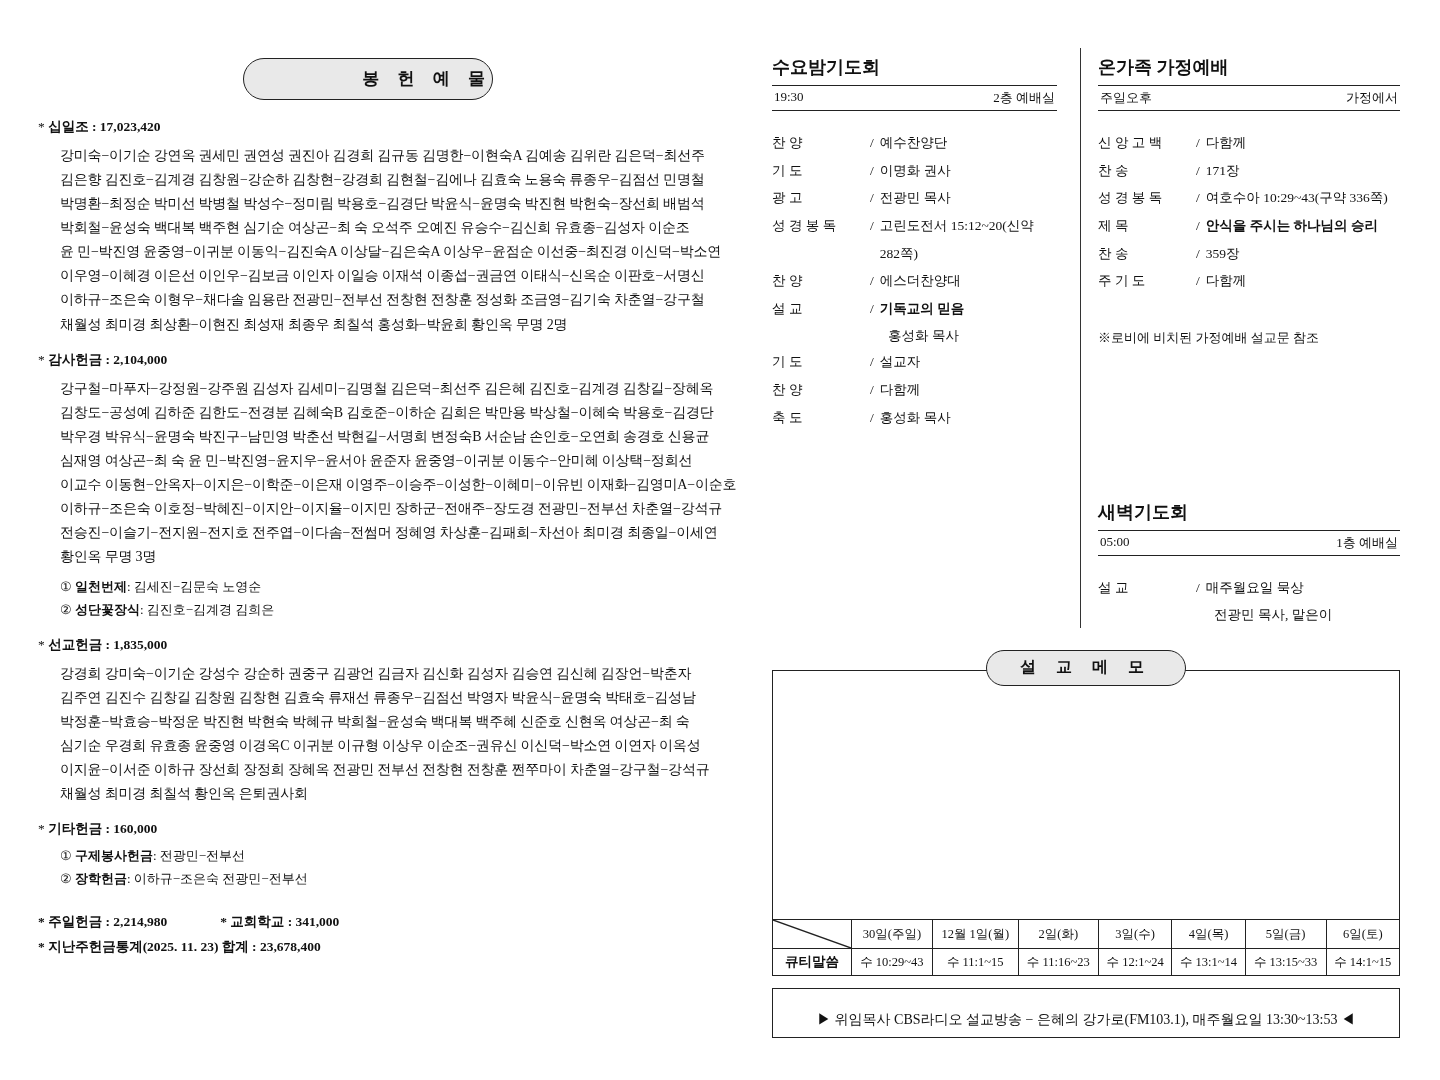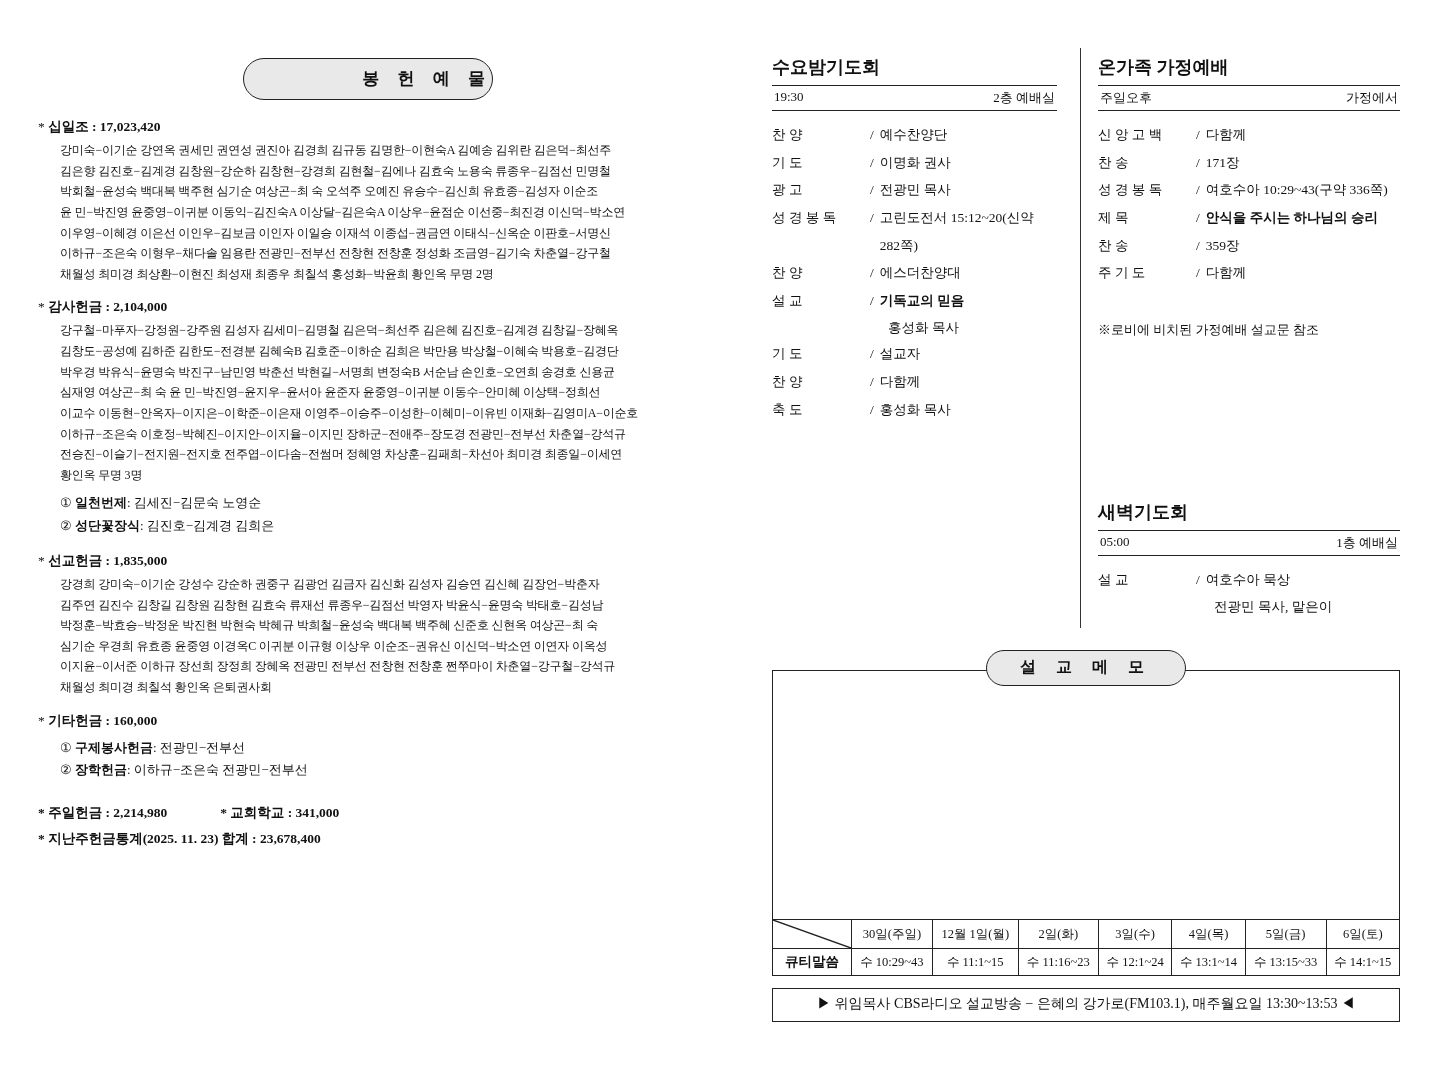--- a/index.html
+++ b/index.html
@@ -26,24 +26,25 @@
     font-size:17px; font-weight:bold; letter-spacing:7px;
     padding:8px 0 9px 0;
     font-family:"Liberation Serif", serif;
   }
   .sec { margin-bottom:14px; }
   .sec-head {
     font-size:13.5px; font-weight:bold; margin-bottom:4px;
   }
   .sec-head .star { font-weight:normal; }
   .names {
-    font-size:12px; line-height:1.72;
+    font-size:14px; line-height:1.72;
     padding-left:22px;
     letter-spacing:-0.2px;
     word-break:keep-all;
+    margin-top:8px;
   }
   .names .line { white-space:nowrap; }
   .sub-list { padding-left:22px; margin-top:7px; }
   .sub-line { font-size:13px; line-height:1.75; }
   .sub-line b { font-weight:bold; }
   .totals { margin-top:18px; }
   .totals .row { font-size:13.5px; font-weight:bold; line-height:1.9; }
   .totals .row .sp { display:inline-block; width:46px; }
 
   
@@ -61,21 +62,21 @@
   .svc-title {
     font-size:18px; font-weight:bold; margin-bottom:6px;
     font-family:"Liberation Serif", serif;
   }
   .svc-meta {
     display:flex; justify-content:space-between;
     font-size:13px;
     border-top:1.6px solid #222;
     border-bottom:1px solid #222;
     padding:3px 2px 3px 2px;
-    margin-bottom:10px;
+    margin-bottom:18px;
   }
   .svc-rows { font-size:13.5px; }
   .svc-row {
     display:flex; align-items:flex-start; line-height:2.05;
   }
   .svc-row .lbl {
     width:98px; flex:0 0 98px;
     display:flex; justify-content:space-between;
     letter-spacing:0px;
   }
@@ -120,40 +121,41 @@
     padding:4px 2px; font-weight:normal;
   }
   .qt-table .corner {
     width:78px; height:28px; padding:0; position:relative;
   }
   .qt-table .corner svg { display:block; }
   .qt-table .rowlabel { font-weight:bold; font-size:13.5px; width:78px;border-radius:9px; }
 
   .radio-bar {
     border:1.5px solid #222; margin-top:12px;
-    text-align:center; font-size:14px; padding:6px 0 8px 0;
+    text-align:center; font-size:14px; padding:22px 0 8px 0;
     font-family:"Liberation Serif", serif;
   }
 </style>
 </head>
 <body>
 
 <div class="page">
 
   <div class="left-col">
     <div class="pill-title">봉 헌 예 물</div>
 
     <div class="sec">
       <div class="sec-head">
         <span class="star">*</span>
         <span>십일조 : 17,023,420</span>
       </div>
       <div class="names">
         <div class="line">강미숙−이기순 강연옥 권세민 권연성 권진아 김경희 김규동 김명한−이현숙A 김예송 김위란 김은덕−최선주</div>
         <div class="line">김은향 김진호−김계경 김창원−강순하 김창현−강경희 김현철−김에나 김효숙 노용숙 류종우−김점선 민명철</div>
+        <div class="line">박명환−최정순 박미선 박병철 박성수−정미림 박용호−김경단 박윤식−윤명숙 박진현 박헌숙−장선희 배범석</div>
         <div class="line">박회철−윤성숙 백대복 백주현 심기순 여상곤−최 숙 오석주 오예진 유승수−김신희 유효종−김성자 이순조</div>
         <div class="line">윤 민−박진영 윤중영−이귀분 이동익−김진숙A 이상달−김은숙A 이상우−윤점순 이선중−최진경 이신덕−박소연</div>
         <div class="line">이우영−이혜경 이은선 이인우−김보금 이인자 이일승 이재석 이종섭−권금연 이태식−신옥순 이판호−서명신</div>
         <div class="line">이하규−조은숙 이형우−채다솔 임용란 전광민−전부선 전창현 전창훈 정성화 조금영−김기숙 차춘열−강구철</div>
         <div class="line">채월성 최미경 최상환−이현진 최성재 최종우 최칠석 홍성화−박윤희 황인옥 무명 2명</div>
       </div>
     </div>
 
     <div class="sec">
       <div class="sec-head">
@@ -332,21 +334,21 @@
   <div class="dawn">
     <div class="svc-title">새벽기도회</div>
     <div class="svc-meta">
       <span>05:00</span>
       <span>1층 예배실</span>
     </div>
     <div class="svc-rows">
       <div class="svc-row">
         <span class="lbl">설            교</span>
         <span class="sep">/</span>
-        <span class="val">여호수아 묵상</span>
+        <span class="val">매주월요일 묵상</span>
       </div>
       <div class="svc-sub">전광민 목사, 맡은이</div>
     </div>
   </div>
 
   <div class="memo-wrap">
     <div class="memo-pill">설 교 메 모</div>
     <div class="memo-box">
       <div class="memo-box-inner"></div>
     </div>

